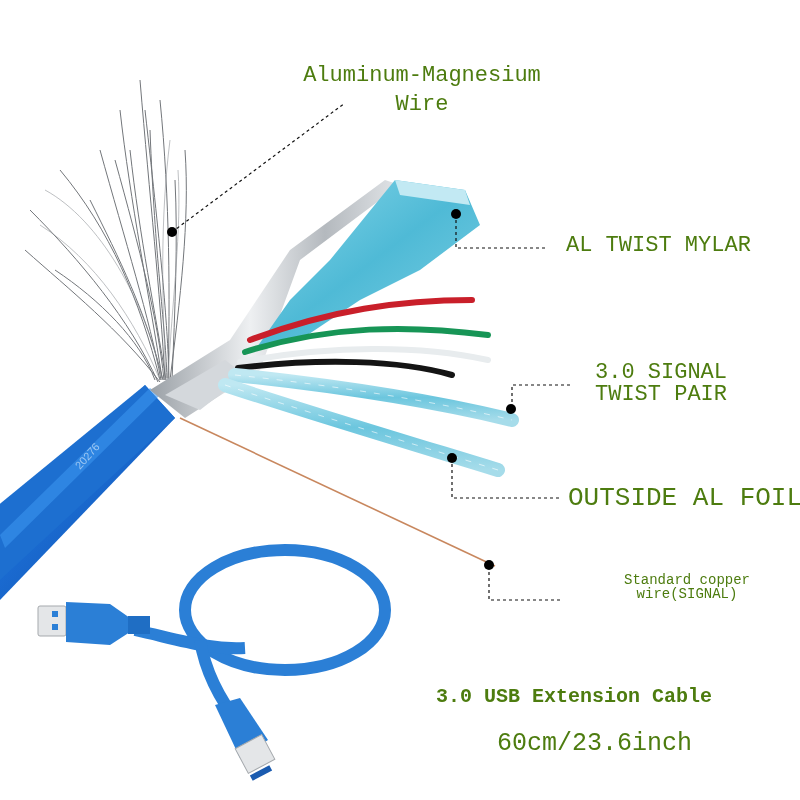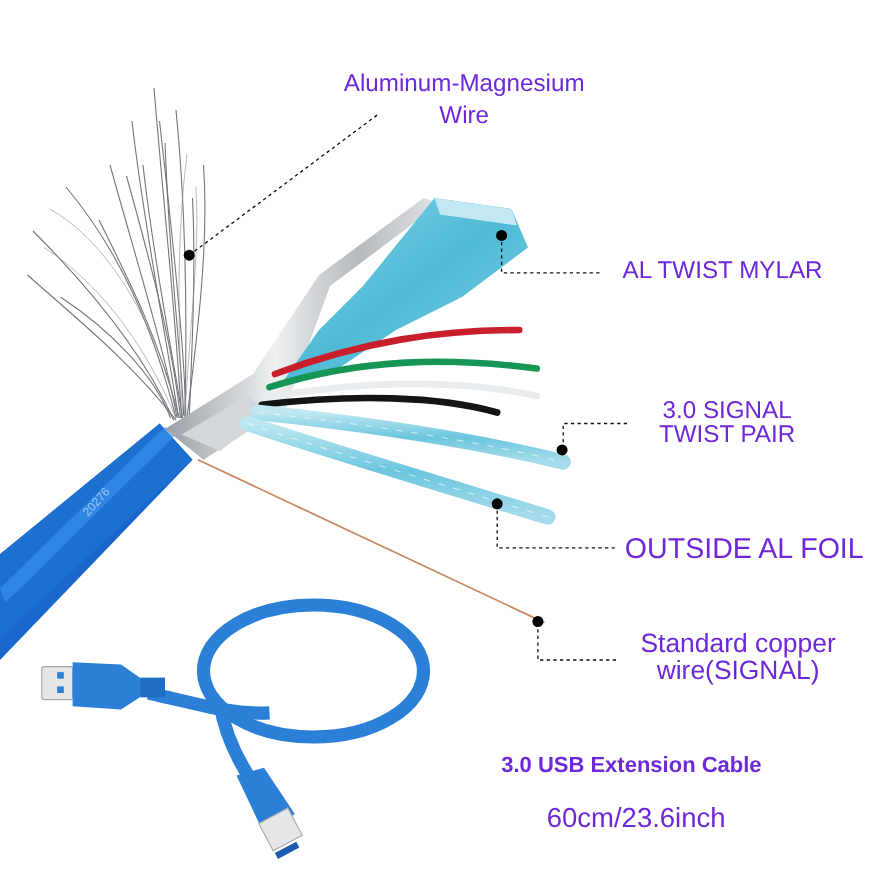--- a/index.html
+++ b/index.html
@@ -1,23 +1,23 @@
 <!DOCTYPE html>
 <html><head>
   <meta charset="utf-8">
   <style>
     html, body { margin: 0; padding: 0; background: #ffffff; }
     body { width: 800px; height: 800px; position: relative; overflow: hidden; font-family: "Liberation Sans", sans-serif; }
     .stage { position: absolute; left: 0; top: 0; width: 800px; height: 800px; }
-    .lbl { position: absolute; color: #6d28d9; font-family: Liberation Sans, sans-serif; text-align: center; line-height: 1.05; }
+    .lbl { position: absolute; color: #4d7c0f; font-family: Liberation Mono, monospace; text-align: center; line-height: 1.05; }
     .l-alu { left: 282px; top: 64px; width: 280px; font-size: 22px; }
     .l-foil { left: 566px; top: 234px; font-size: 22px; text-align: left; white-space: nowrap; }
     .l-twist { left: 576px; top: 362px; width: 170px; font-size: 22px; line-height: 0.98; }
     .l-outside { left: 568px; top: 485px; font-size: 26px; text-align: left; white-space: nowrap; }
-    .l-copper { left: 566px; top: 574px; width: 210px; font-size: 24px; line-height: 0.98; }
+    .l-copper { left: 582px; top: 574px; width: 210px; font-size: 14px; line-height: 0.98; }
     .l-title { left: 374px; top: 686px; width: 400px; font-size: 20px; font-weight: bold; text-align: center; white-space: nowrap; }
     .l-sub { left: 497px; top: 731px; font-size: 25px; text-align: left; white-space: nowrap; }
   </style>
 </head>
 <body>
 
 <div class="stage">
   <svg width="800" height="800" viewBox="0 0 800 800">
     <defs>
       <linearGradient id="jacket" x1="0" y1="0" x2="1" y2="1">

